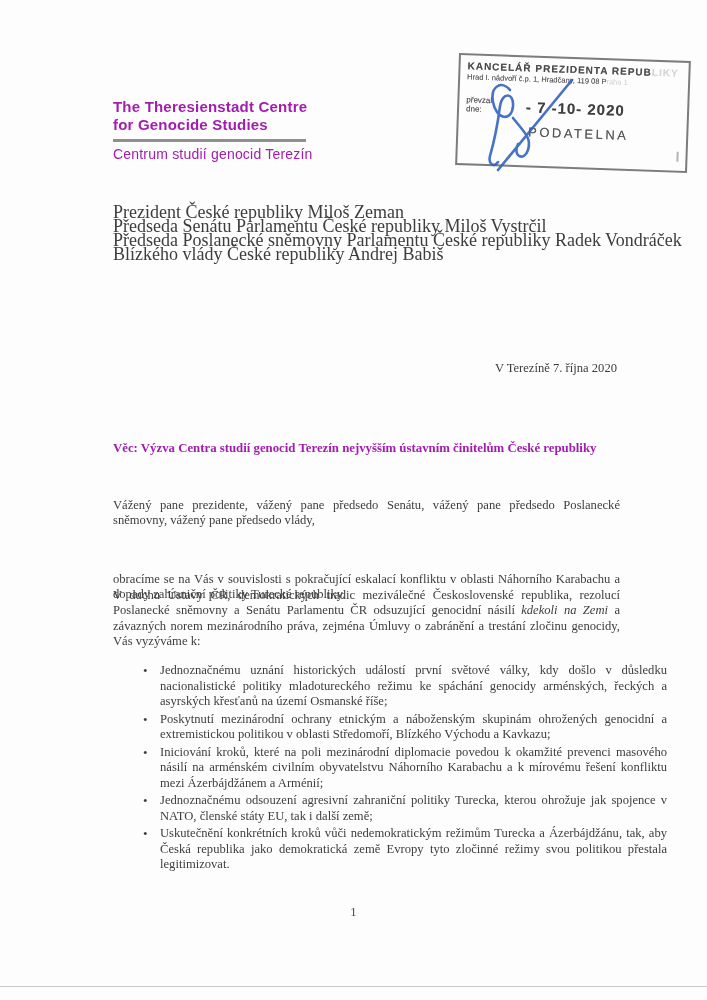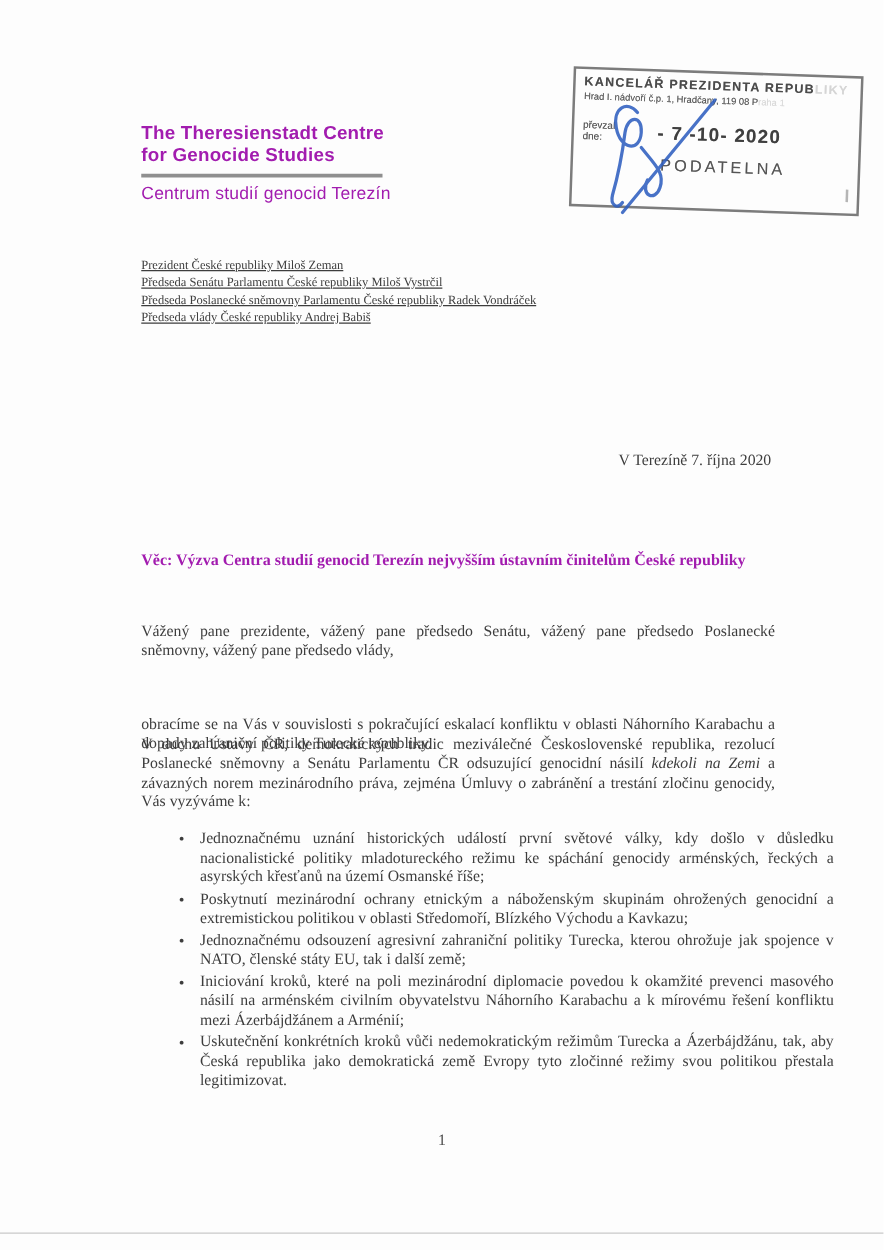--- a/index.html
+++ b/index.html
@@ -48,21 +48,21 @@
     font-size:15px;font-weight:bold;letter-spacing:1px;
     margin-left:34px;color:#3f3f3f;white-space:nowrap;
   }
   .stamp-dept{
     text-align:center;font-size:13px;letter-spacing:2.5px;
     margin-top:9px;color:#555;padding-left:12px;
   }
   .stamp-tick{position:absolute;right:7px;bottom:9px;width:2px;height:10px;background:#7a7a7a;opacity:.55;}
   .signature{position:absolute;left:480px;top:78px;width:110px;height:95px;z-index:3;}
   
-  .recipients{position:absolute;left:113px;top:206px;font-size:10px;line-height:13.9px;text-decoration:underline;}
+  .recipients{position:absolute;left:113px;top:206px;font-size:18px;line-height:13.9px;}
   .dateline{position:absolute;right:90px;top:361px;font-size:12.6px;}
   .subject{
     position:absolute;left:113px;top:441px;width:507px;
     font-size:12.8px;font-weight:bold;color:#a21caf;
   }
   .bodypara{
     position:absolute;left:113px;width:507px;
     font-size:12.6px;line-height:15.3px;text-align:justify;margin:0;
   }
   .salutation{top:498px;}
@@ -117,34 +117,34 @@
       <path d="M 30 12 C 22 2 10 8 13 24 C 16 42 32 44 33 28 C 34 14 22 14 20 28 C 18 44 14 64 10 78 C 8 86 14 90 18 84"></path>
       <path d="M 33 40 C 44 54 52 60 48 72 C 44 84 32 78 38 66"></path>
       <path d="M 18 92 L 92 2"></path>
     </g>
   </svg>
 
   <div class="recipients">
     <div>Prezident České republiky Miloš Zeman</div>
     <div>Předseda Senátu Parlamentu České republiky Miloš Vystrčil</div>
     <div>Předseda Poslanecké sněmovny Parlamentu České republiky Radek Vondráček</div>
-    <div>Předseda vlády České republiky Andrej Babiš</div>
+    <div>Blízkého vlády České republiky Andrej Babiš</div>
   </div>
 
   <div class="dateline">V Terezíně 7. října 2020</div>
 
   <div class="subject">Věc: Výzva Centra studií genocid Terezín nejvyšším ústavním činitelům České republiky</div>
 
   <p class="bodypara salutation">Vážený pane prezidente, vážený pane předsedo Senátu, vážený pane předsedo Poslanecké sněmovny, vážený pane předsedo vlády,</p>
   <p class="bodypara para1">obracíme se na Vás v souvislosti s pokračující eskalací konfliktu v oblasti Náhorního Karabachu a dopady zahraniční politiky Turecké republiky.</p>
   <p class="bodypara para2"><span>V duchu Ústavy ČR, demokratických tradic meziválečné Československé republika, rezolucí Poslanecké sněmovny a Senátu Parlamentu ČR odsuzující genocidní násilí </span><i>kdekoli na Zemi</i><span> a závazných norem mezinárodního práva, zejména Úmluvy o zabránění a trestání zločinu genocidy, Vás vyzýváme k:</span></p>
 
   <ul class="bullets">
     <li>Jednoznačnému uznání historických událostí první světové války, kdy došlo v důsledku nacionalistické politiky mladotureckého režimu ke spáchání genocidy arménských, řeckých a asyrských křesťanů na území Osmanské říše;</li>
     <li>Poskytnutí mezinárodní ochrany etnickým a náboženským skupinám ohrožených genocidní a extremistickou politikou v oblasti Středomoří, Blízkého Východu a Kavkazu;</li>
+    <li>Iniciování kroků, které na poli mezinárodní diplomacie povedou k okamžité prevenci masového násilí na arménském civilním obyvatelstvu Náhorního Karabachu a k mírovému řešení konfliktu mezi Ázerbájdžánem a Arménií;</li>
     <li>Jednoznačnému odsouzení agresivní zahraniční politiky Turecka, kterou ohrožuje jak spojence v NATO, členské státy EU, tak i další země;</li>
-    <li>Iniciování kroků, které na poli mezinárodní diplomacie povedou k okamžité prevenci masového násilí na arménském civilním obyvatelstvu Náhorního Karabachu a k mírovému řešení konfliktu mezi Ázerbájdžánem a Arménií;</li>
     <li>Uskutečnění konkrétních kroků vůči nedemokratickým režimům Turecka a Ázerbájdžánu, tak, aby Česká republika jako demokratická země Evropy tyto zločinné režimy svou politikou přestala legitimizovat.</li>
   </ul>
 
   <div class="page-number">1</div>
   <div class="scan-line"></div>
 </div>
 
 </body></html>

